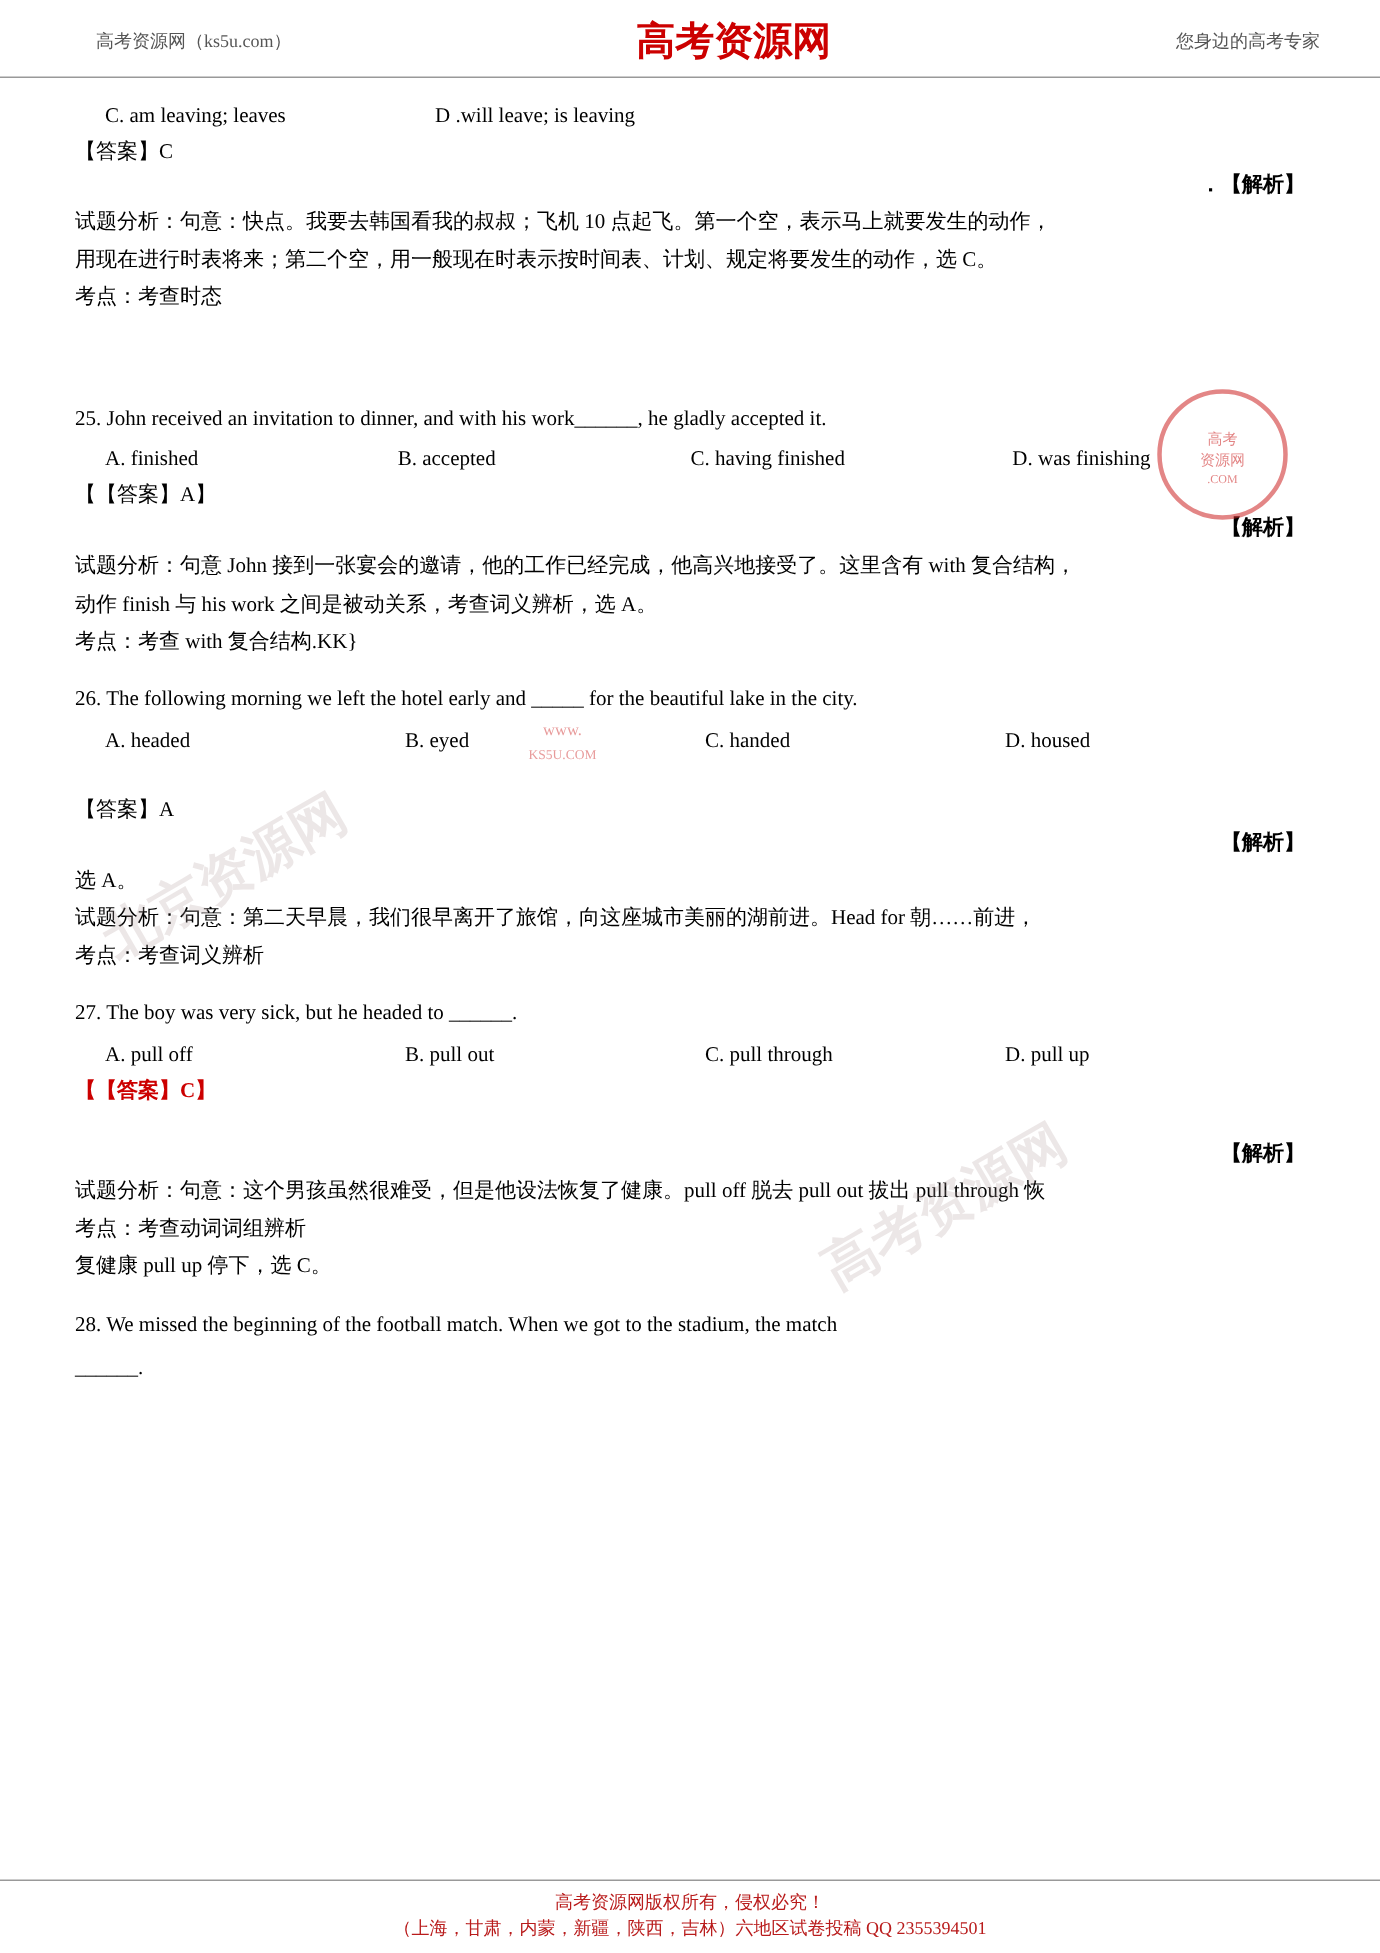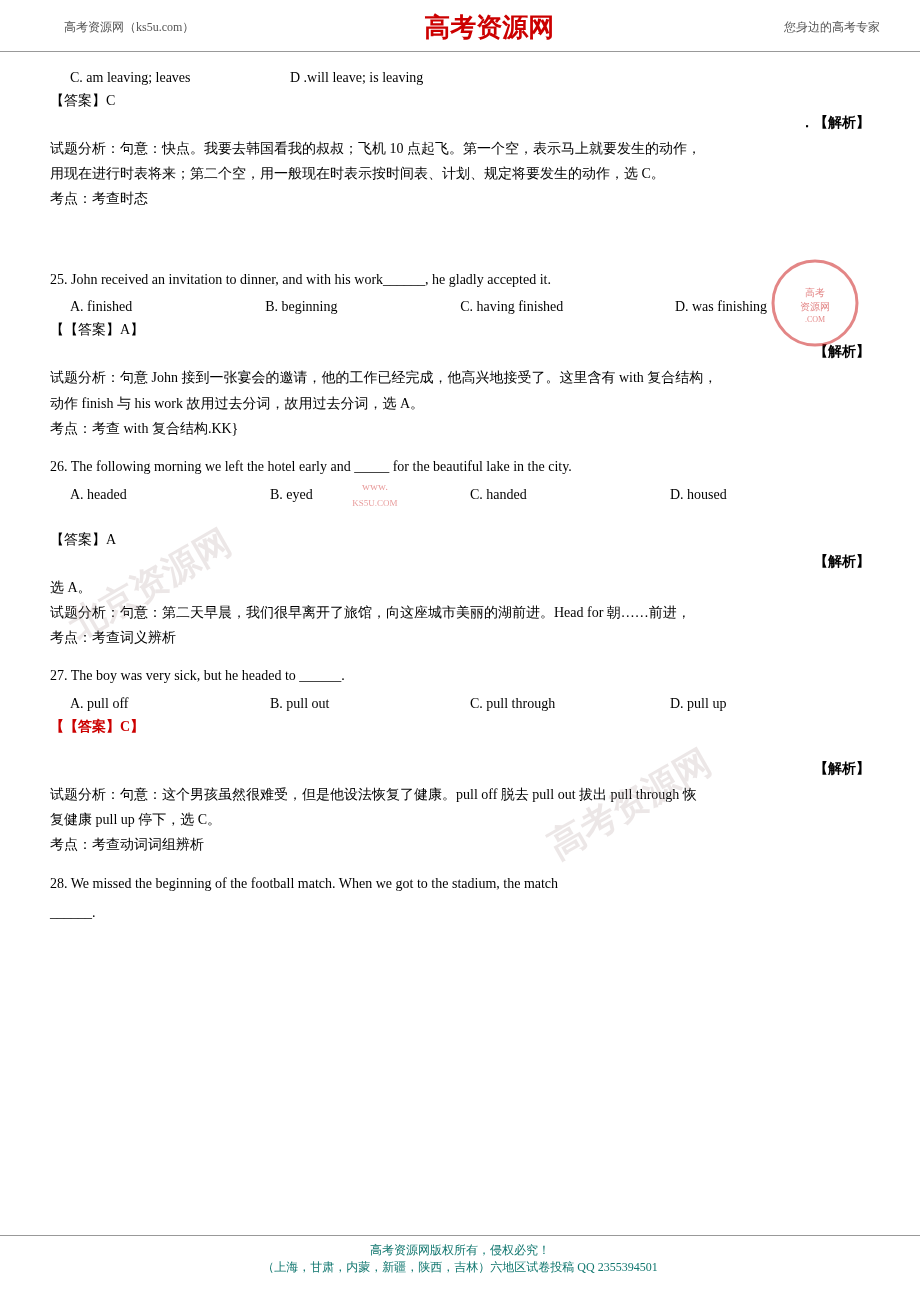--- a/index.html
+++ b/index.html
@@ -100,23 +100,23 @@
       width: 70px;
       height: 50px;
     }
     .footer {
       position: absolute;
       bottom: 0;
       left: 0;
       right: 0;
       border-top: 1px solid #999;
       text-align: center;
-      padding: 6px 0 26px 0;
+      padding: 6px 0 8px 0;
       font-size: 12px;
-      color: #0f766e;
+      color: #b91c1c;
     }
     .bold { font-weight: bold; }
     .red { color: #cc0000; }
   </style>
 </head>
 <body>
 
 <div class="header">
   <span class="header-left">高考资源网（ks5u.com）</span>
   <span class="header-center">高考资源网</span>
@@ -161,31 +161,31 @@
   <br>
 
   
   <div class="question">
     <span>25.</span>
     <span>John received an invitation to dinner, and with his work______, he gladly accepted it.</span>
   </div>
 
   <div class="answer-choice-row">
     <span class="choice">A. finished</span>
-    <span class="choice">B. beginning</span>
+    <span class="choice">B. accepted</span>
     <span class="choice choice-wide">C. having finished</span>
     <span class="choice">D. was finishing</span>
   </div>
 
   <div class="answer-label">【<span>【答案】A</span>】</div>
 
   <div class="analysis-section">
     <div class="analysis-title bold">【解析】</div>
     <div class="analysis-text">试题分析：句意 John 接到一张宴会的邀请，他的工作已经完成，他高兴地接受了。这里含有 with 复合结构，</div>
-    <div class="analysis-text">动作 finish 与 his work 故用过去分词，故用过去分词，选 A。</div>
+    <div class="analysis-text">动作 finish 与 his work 之间是被动关系，考查词义辨析，选 A。</div>
     <div class="analysis-text">考点：考查 with 复合结构.KK}</div>
   </div>
 
   
   <div class="question">
     <span>26.</span>
     <span>The following morning we left the hotel early and _____ for the beautiful lake in the city.</span>
   </div>
 
   <div class="answer-choice-row">
@@ -217,22 +217,22 @@
     <span class="choice">C. pull through</span>
     <span class="choice">D. pull up</span>
   </div>
 
   <div class="answer-label red bold">【<span style="color:#cc0000;font-weight:bold">【答案】C</span>】</div>
 
   <br>
   <div class="analysis-section">
     <div class="analysis-title bold">【解析】</div>
     <div class="analysis-text">试题分析：句意：这个男孩虽然很难受，但是他设法恢复了健康。pull off 脱去 pull out 拔出 pull through 恢</div>
+    <div class="analysis-text">考点：考查动词词组辨析</div>
     <div class="analysis-text">复健康 pull up 停下，选 C。</div>
-    <div class="analysis-text">考点：考查动词词组辨析</div>
   </div>
 
   
   <div class="question">
     <span>28.</span>
     <span>We missed the beginning of the football match. When we got to the stadium, the match</span>
   </div>
   <div class="question" style="margin-top:0">
     <span>______.</span>
   </div>

